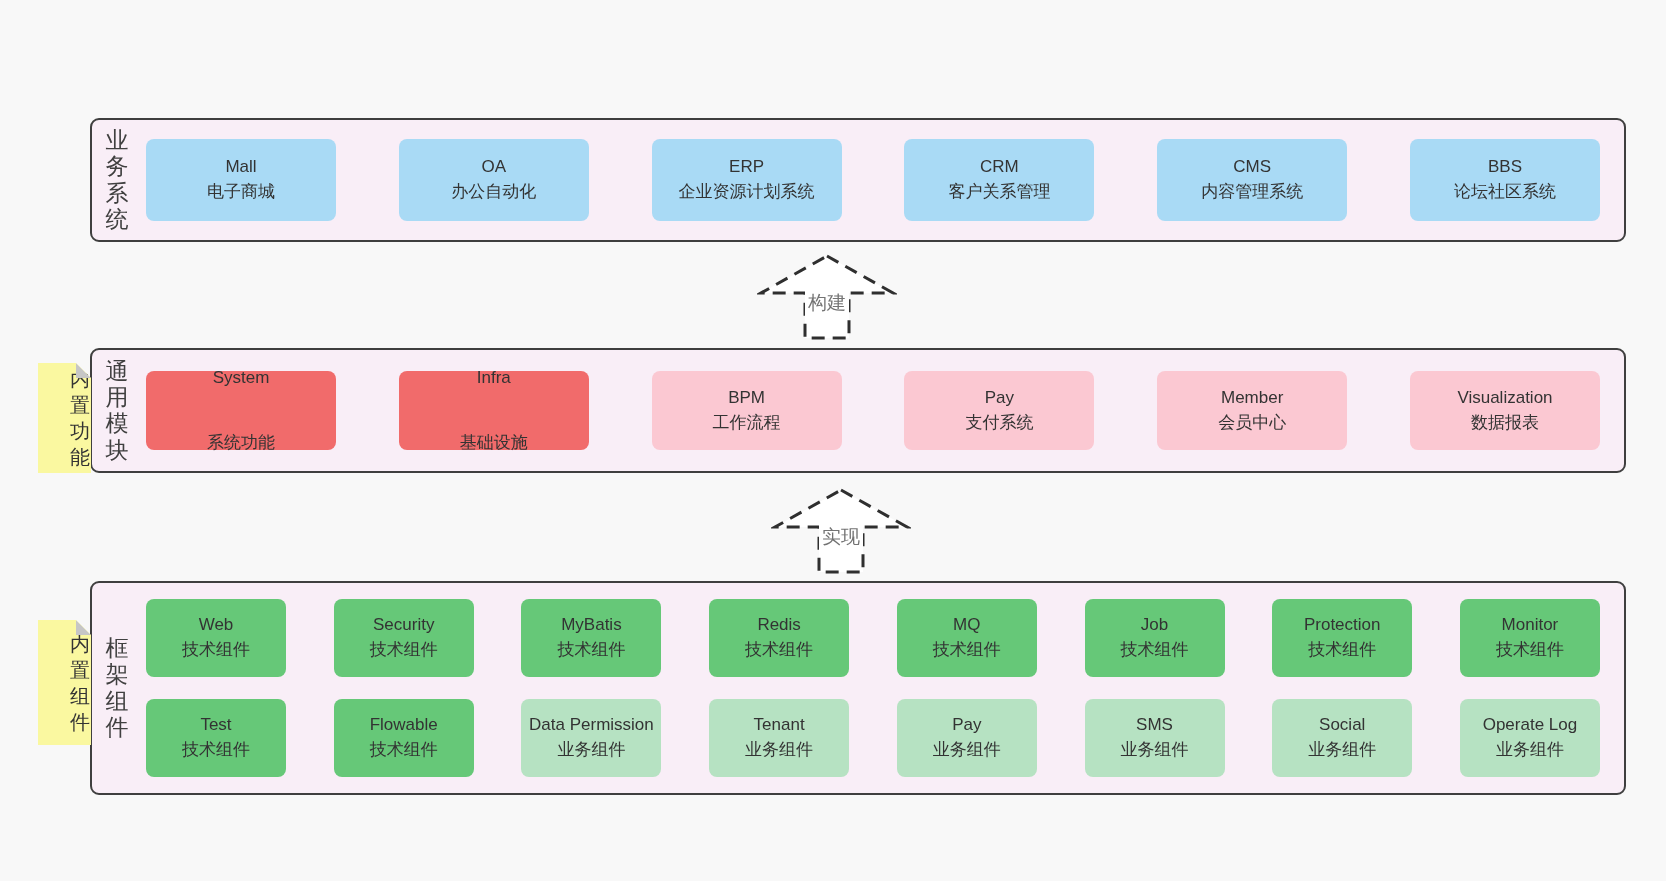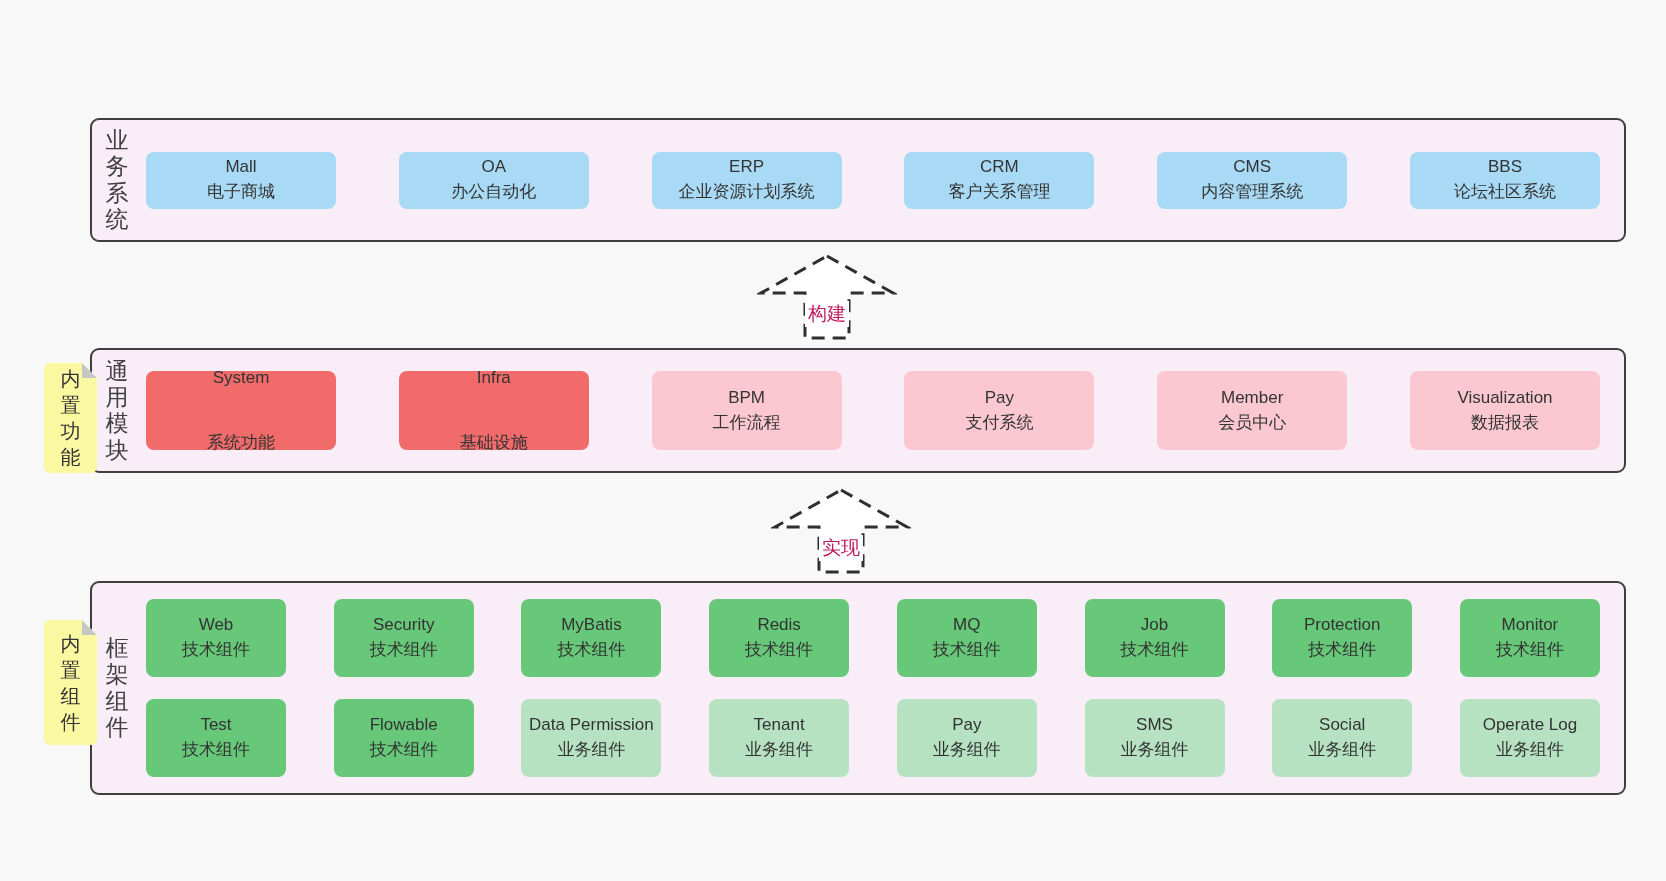--- a/index.html
+++ b/index.html
@@ -15,46 +15,46 @@
     font-size:23px;line-height:1.15;word-break:break-all;text-align:center;color:#404040;}
   .boxes-area{position:absolute;left:54px;right:24px;top:0;bottom:0;display:flex;align-items:center;justify-content:space-between;}
   .rows-area{position:absolute;left:54px;right:24px;top:0;bottom:0;display:flex;flex-direction:column;justify-content:center;gap:22px;}
   .row{display:flex;justify-content:space-between;}
 
   
   .box{border-radius:8px;display:flex;flex-direction:column;align-items:center;justify-content:center;
     text-align:center;font-size:17px;line-height:1.45;box-sizing:border-box;padding:4px 6px;}
   .w190{width:190px;}
   .w140{width:140px;}
-  .h74{height:57px;}
+  .h74{height:82px;}
   .h79{height:79px;}
   .h78{height:78px;text-align:center;}
   .blue{background:#a9daf5;}
   .red{background:#f16b6b;gap:40px;}
   .pink{background:#fbc8d2;}
   .green-dark{background:#66c878;}
   .green-light{background:#b6e2c2;}
 
   
-  .sticky{position:absolute;left:44px;width:53px;background:#faf8a0;z-index:3;
+  .sticky{position:absolute;left:38px;width:53px;background:#faf8a0;z-index:3;
     clip-path:polygon(0 0,calc(100% - 15px) 0,100% 15px,100% 100%,0 100%);
-    display:flex;align-items:center;justify-content:center;border-radius:6px;}
+    display:flex;align-items:center;justify-content:flex-end;}
   .sticky1{top:363px;height:110px;}
   .sticky2{top:620px;height:125px;}
   .sticky-fold{position:absolute;top:0;right:0;width:15px;height:15px;background:#c6c6c6;
     clip-path:polygon(0 0,100% 100%,0 100%);}
   .sticky-text{width:22px;font-size:20px;line-height:1.3;word-break:break-all;text-align:center;color:#333;}
 
   
   .arrow{position:absolute;width:140px;height:90px;}
   .arrow1{left:757px;top:252px;}
   .arrow2{left:771px;top:486px;}
   .arrow svg{display:block;}
   .arrow-label{position:absolute;left:50%;top:38px;transform:translateX(-50%);
-    background:#ffffff;padding:0 3px;font-size:19px;color:#be185d;white-space:nowrap;margin-top:11px;}
+    background:#ffffff;padding:0 3px;font-size:19px;color:#737373;white-space:nowrap;}
 </style>
 </head>
 <body>
 
 <div class="stage">
 
   <section class="band band1">
     <div class="band-label">业务系统</div>
     <div class="boxes-area">
       <div class="box blue w190 h74">

